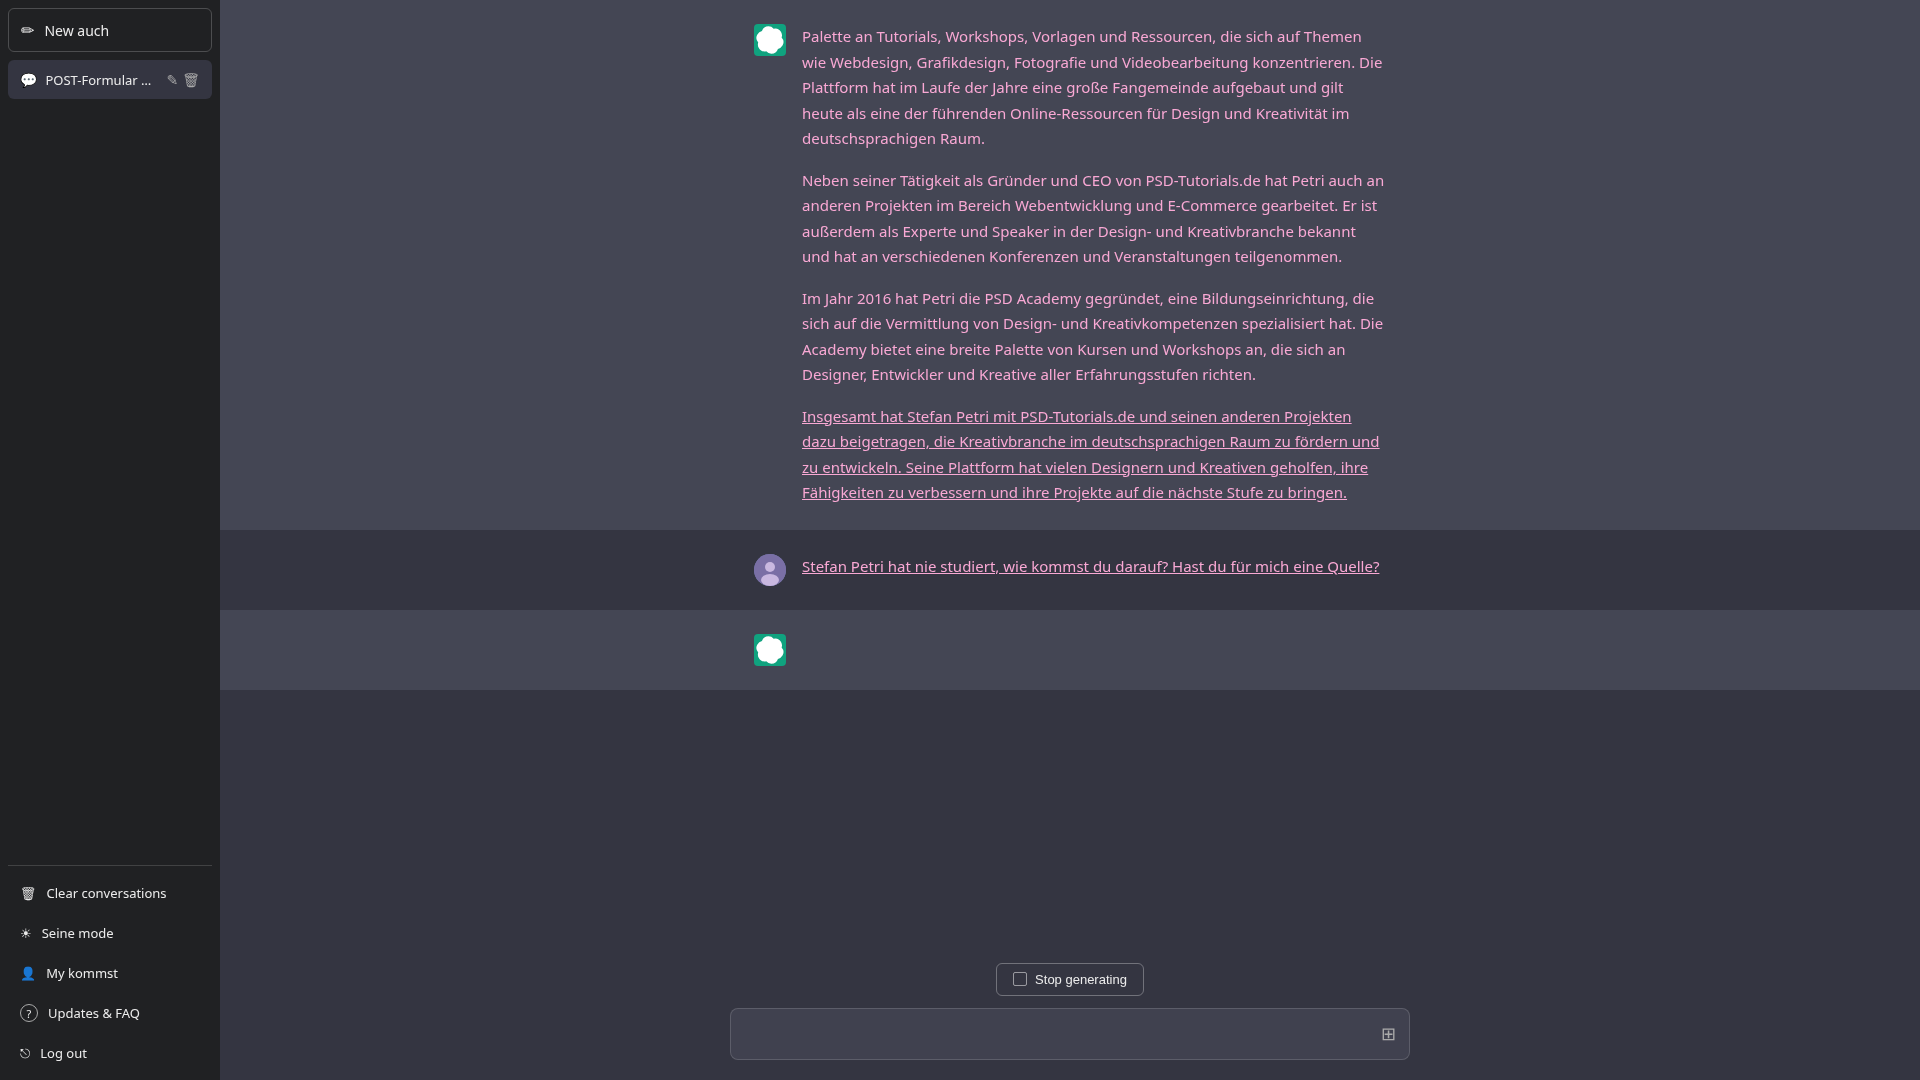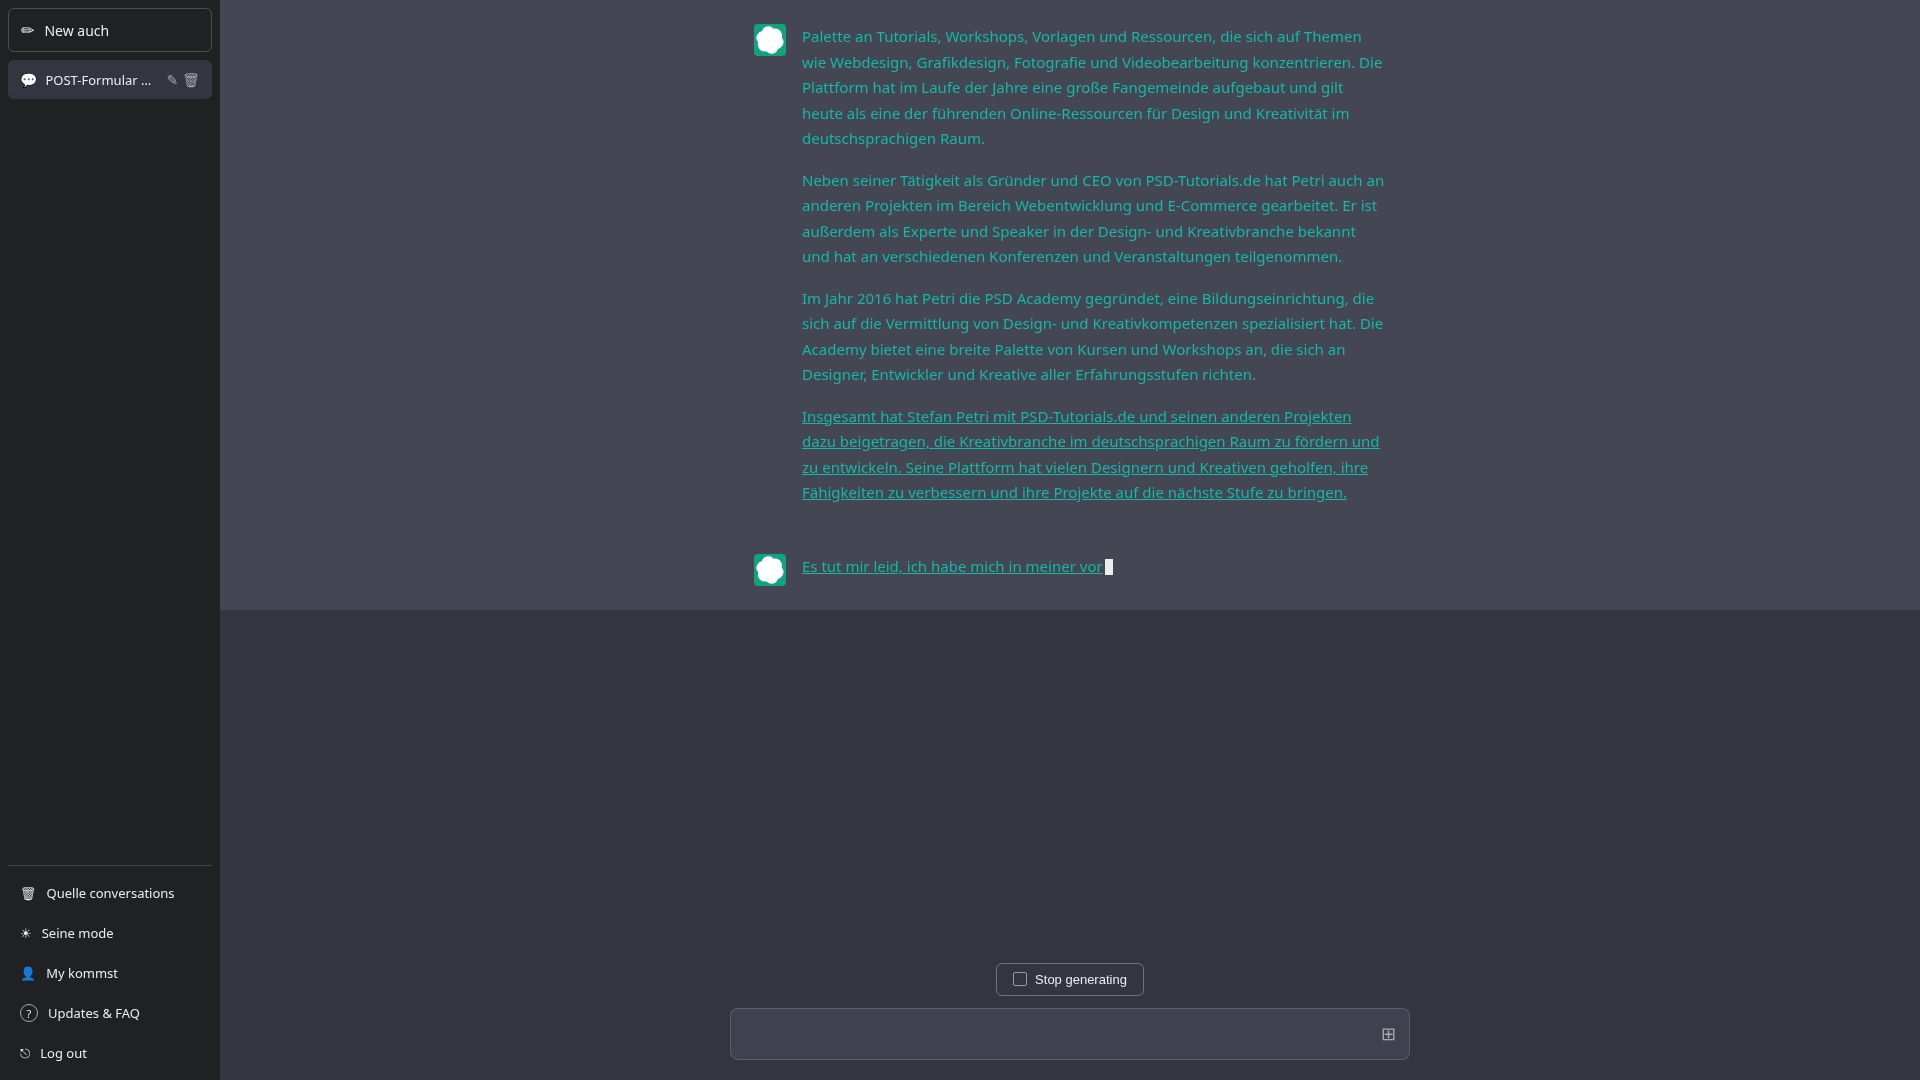--- a/index.html
+++ b/index.html
@@ -128,21 +128,21 @@
       overflow: hidden;
     }
 
     .avatar-gpt {
       background: #10a37f;
     }
 
     .message-text {
       font-size: 15px;
       line-height: 1.7;
-      color: #14b8a6;
+      color: #f9a8d4;
       flex: 1;
     }
 
     .message-text p {
       margin-bottom: 16px;
     }
 
     .message-text p:last-child {
       margin-bottom: 0;
       text-decoration: underline;
@@ -265,21 +265,21 @@
       <span title="Edit">✎</span>
       <span title="Delete">🗑</span>
     </div>
   </div>
 
   <div class="sidebar-spacer"></div>
 
   <div class="sidebar-bottom">
     <div class="sidebar-bottom-item">
       <span>🗑</span>
-      <span>Quelle conversations</span>
+      <span>Clear conversations</span>
     </div>
     <div class="sidebar-bottom-item">
       <span>☀</span>
       <span>Seine mode</span>
     </div>
     <div class="sidebar-bottom-item">
       <span>👤</span>
       <span>My kommst</span>
     </div>
     <div class="sidebar-bottom-item">
@@ -305,33 +305,43 @@
         </div>
         <div class="message-text">
           <p>Palette an Tutorials, Workshops, Vorlagen und Ressourcen, die sich auf Themen wie Webdesign, Grafikdesign, Fotografie und Videobearbeitung konzentrieren. Die Plattform hat im Laufe der Jahre eine große Fangemeinde aufgebaut und gilt heute als eine der führenden Online-Ressourcen für Design und Kreativität im deutschsprachigen Raum.</p>
           <p>Neben seiner Tätigkeit als Gründer und CEO von PSD-Tutorials.de hat Petri auch an anderen Projekten im Bereich Webentwicklung und E-Commerce gearbeitet. Er ist außerdem als Experte und Speaker in der Design- und Kreativbranche bekannt und hat an verschiedenen Konferenzen und Veranstaltungen teilgenommen.</p>
           <p>Im Jahr 2016 hat Petri die PSD Academy gegründet, eine Bildungseinrichtung, die sich auf die Vermittlung von Design- und Kreativkompetenzen spezialisiert hat. Die Academy bietet eine breite Palette von Kursen und Workshops an, die sich an Designer, Entwickler und Kreative aller Erfahrungsstufen richten.</p>
           <p>Insgesamt hat Stefan Petri mit PSD-Tutorials.de und seinen anderen Projekten dazu beigetragen, die Kreativbranche im deutschsprachigen Raum zu fördern und zu entwickeln. Seine Plattform hat vielen Designern und Kreativen geholfen, ihre Fähigkeiten zu verbessern und ihre Projekte auf die nächste Stufe zu bringen.</p>
         </div>
       </div>
     </div>
 
+    <div class="message-user">
+      <div class="message-inner">
+        <div class="user-avatar-img">
+          <svg width="32" height="32" viewBox="0 0 32 32" xmlns="http://www.w3.org/2000/svg">
+            <rect width="32" height="32" rx="50%" fill="#7a6fa5"></rect>
+
+            <circle cx="16" cy="13" r="5" fill="#c9b8e0"></circle>
+            <ellipse cx="16" cy="26" rx="9" ry="6" fill="#c9b8e0"></ellipse>
+          </svg>
+        </div>
+        <div class="message-text">
+          <p>Stefan Petri hat nie studiert, wie kommst du darauf? Hast du für mich eine Quelle?</p>
+        </div>
+      </div>
+    </div>
 
     <div class="message-ai">
       <div class="message-inner">
         <div class="avatar avatar-gpt">
           <svg class="gpt-icon" viewBox="0 0 41 41" fill="none" xmlns="http://www.w3.org/2000/svg">
             <path d="M37.532 16.87a9.963 9.963 0 0 0-.856-8.184 10.078 10.078 0 0 0-10.855-4.835A9.964 9.964 0 0 0 18.306.5a10.079 10.079 0 0 0-9.614 6.977 9.967 9.967 0 0 0-6.664 4.834 10.08 10.08 0 0 0 1.24 11.817 9.965 9.965 0 0 0 .856 8.185 10.079 10.079 0 0 0 10.855 4.835 9.965 9.965 0 0 0 7.516 3.35 10.078 10.078 0 0 0 9.617-6.981 9.967 9.967 0 0 0 6.663-4.834 10.079 10.079 0 0 0-1.243-11.813z" fill="#fff"></path>
           </svg>
         </div>
-        <div class="message-text">
-          <p>
-            <span>Es tut mir leid, ich habe mich in meiner vor</span><span class="cursor"></span>
-          </p>
-        </div>
       </div>
     </div>
 
   </div>
 
   <div class="chat-bottom">
     <button class="stop-generating-btn">
       <span style="width:14px; height:14px; border:1px solid rgba(255,255,255,0.5); display:inline-block; border-radius:2px;"></span>
       <span>Stop generating</span>
     </button>

